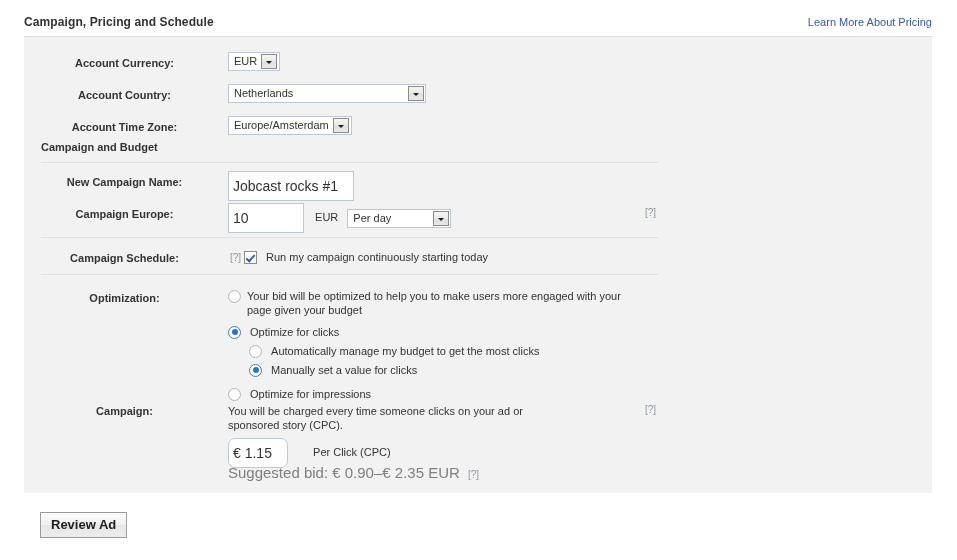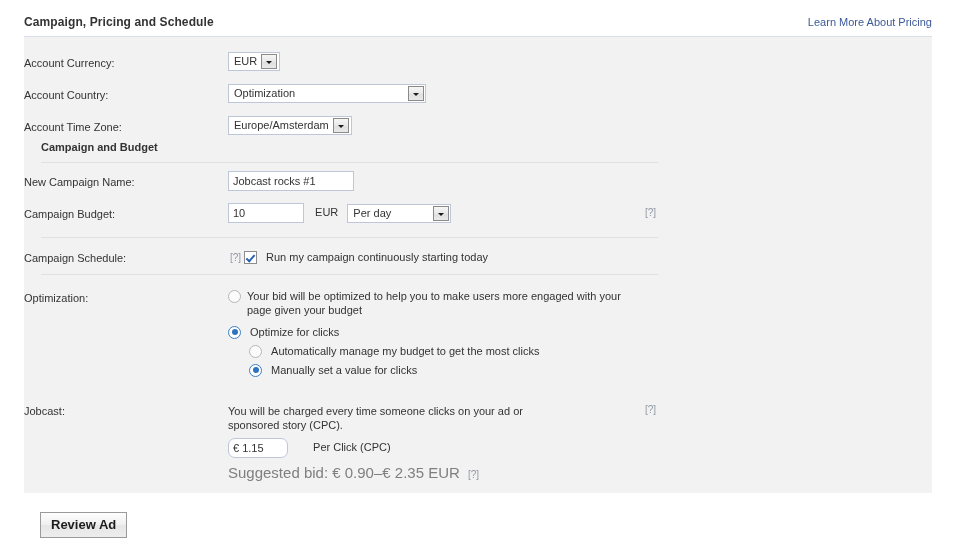--- a/index.html
+++ b/index.html
@@ -60,23 +60,23 @@
     left: 0;
     width: 908px;
     height: auto;
   }
 
   .row-label {
     position: absolute;
     left: 0;
     top: 0;
     width: 201px;
-    text-align: left;
-    font-size: 11px;
-    font-weight: normal;
+    text-align: center;
+    font-size: 11px;
+    font-weight: bold;
     color: #333333;
     line-height: 14px;
   }
   .help-mark {
     position: absolute;
     left: 206px;
     top: 0;
     font-size: 10px;
     color: #9197a3;
     line-height: 14px;
@@ -145,24 +145,24 @@
     top: 1px;
     margin: 0;
   }
 
   
   .text-input {
     display: inline-block;
     vertical-align: middle;
     background: #ffffff;
     border: 1px solid #bdc7d8;
-    height: 20px;
+    height: 30px;
     box-sizing: border-box;
     font-family: "Liberation Sans", sans-serif;
-    font-size: 11px;
+    font-size: 14px;
     color: #333333;
     padding: 0 4px;
     line-height: 18px;
     outline: none;
   }
 
   
   .divider {
     position: absolute;
     left: 17px;
@@ -313,21 +313,21 @@
       <div class="select-box" style="width:52px;">
         <span class="sel-text">EUR</span><span class="select-arrow"></span>
       </div>
     </div>
   </div>
 
   <div class="form-row" style="top:51px;">
     <div class="row-label">Account Country:</div>
     <div class="row-field" style="top:-4px;">
       <div class="select-box" style="width:198px;">
-        <span class="sel-text">Optimization</span><span class="select-arrow arrow-right"></span>
+        <span class="sel-text">Netherlands</span><span class="select-arrow arrow-right"></span>
       </div>
     </div>
   </div>
 
   <div class="form-row" style="top:83px;">
     <div class="row-label">Account Time Zone:</div>
     <div class="row-field" style="top:-4px;">
       <div class="select-box" style="width:124px;">
         <span class="sel-text">Europe/Amsterdam</span><span class="select-arrow"></span>
       </div>
@@ -340,21 +340,21 @@
 
   <div class="form-row" style="top:138px;">
     <div class="row-label">New Campaign Name:</div>
     <div class="help-mark">[?]</div>
     <div class="row-field" style="top:-4px;">
       <input class="text-input" style="width: 126px;" value="Jobcast rocks #1">
     </div>
   </div>
 
   <div class="form-row" style="top:170px;">
-    <div class="row-label">Campaign Budget:</div>
+    <div class="row-label">Campaign Europe:</div>
     <div class="help-mark">[?]</div>
     <div class="row-field" style="top:-4px;">
       <input class="text-input" style="width: 76px;" value="10">
       <span class="plain-text" style="margin-left:8px;">EUR</span>
       <div class="select-box" style="width:104px;margin-left:6px;">
         <span class="sel-text">Per day</span><span class="select-arrow arrow-right"></span>
       </div>
     </div>
     <div class="help-mark-right" style="top:0;">[?]</div>
   </div>
@@ -389,23 +389,27 @@
   <div class="opt-line" style="left:225px; top:306px;">
     <span class="radio"></span>
     <span class="opt-text">Automatically manage my budget to get the most clicks</span>
   </div>
 
   <div class="opt-line" style="left:225px; top:325px;">
     <span class="radio checked"></span>
     <span class="opt-text">Manually set a value for clicks</span>
   </div>
 
+  <div class="opt-line" style="left:204px; top:349px;">
+    <span class="radio"></span>
+    <span class="opt-text">Optimize for impressions</span>
+  </div>
 
   <div class="form-row" style="top:367px;">
-    <div class="row-label">Jobcast:</div>
+    <div class="row-label">Campaign:</div>
     <div class="row-field" style="top:0; width:330px;">
       <div class="plain-text">You will be charged every time someone clicks on your ad or sponsored story (CPC).</div>
     </div>
     <div class="help-mark-right" style="top:0;">[?]</div>
   </div>
 
   <div style="position:absolute; left:204px; top:401px;">
     <input class="text-input" style="width: 60px; border-radius: 7px;" value="€ 1.15">
     <span class="plain-text" style="margin-left:22px;">Per Click (CPC)</span>
   </div>

